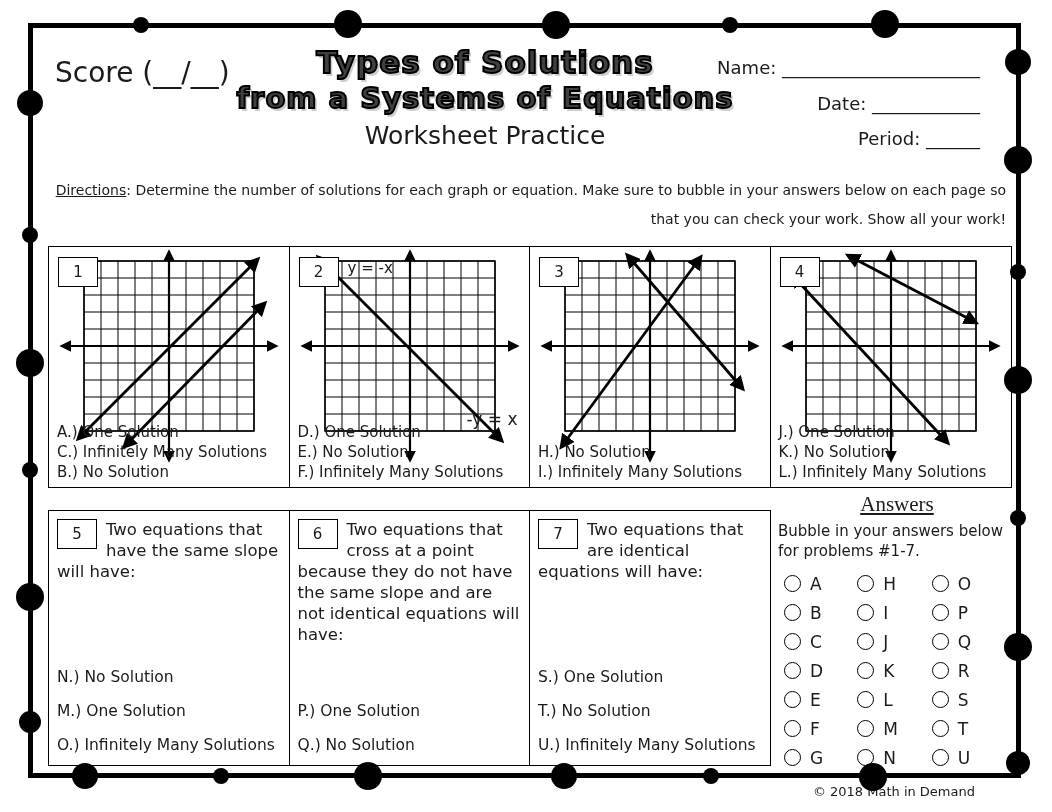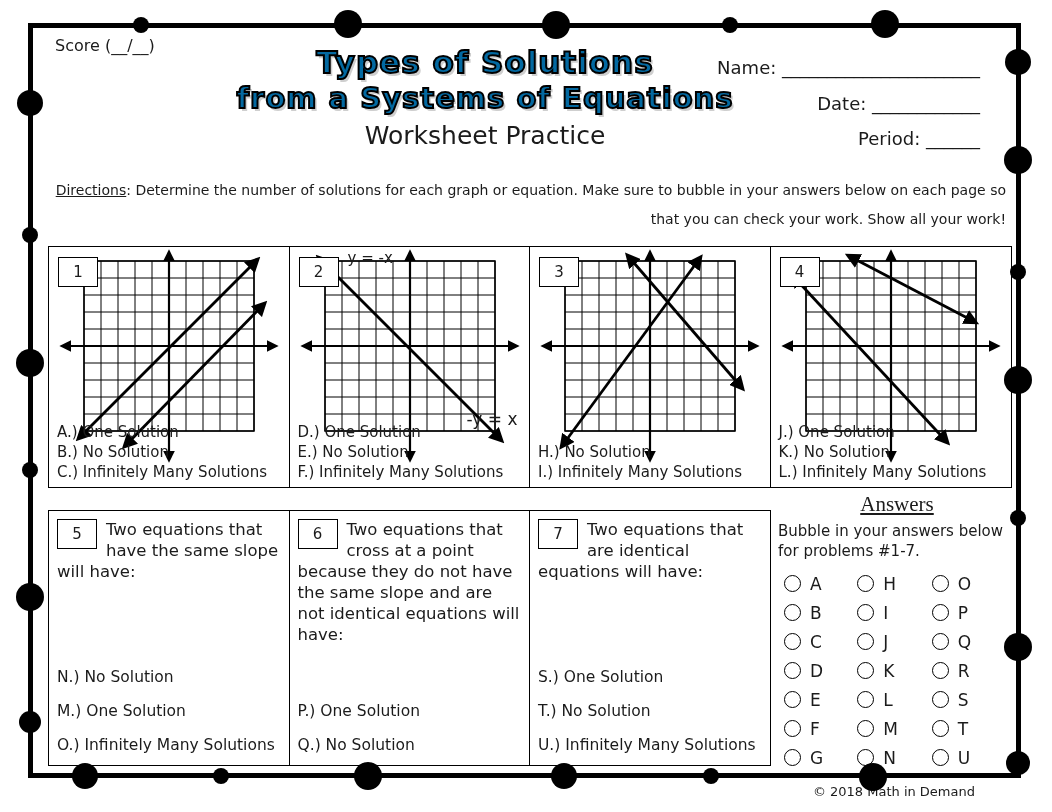--- a/index.html
+++ b/index.html
@@ -8,24 +8,24 @@
     background:#ffffff;color:#1b1b1b;
     font-family:"DejaVu Sans",sans-serif;
   }
   .border-frame{
     position:absolute;left:28px;top:23px;width:993px;height:755px;
     border:5px solid #000;box-sizing:border-box;
   }
   .dot{position:absolute;background:#000;border-radius:50%;transform:translate(-50%,-50%);z-index:5;}
 
   
-  .score{position:absolute;left:55px;top:36px;font-size:16px;}
+  .score{position:absolute;left:55px;top:56px;font-size:28px;}
   .titlewrap{position:absolute;left:225px;top:44px;width:520px;text-align:center;z-index:2;}
   .bubble-title{
-    font-weight:bold;color:#0369a1;letter-spacing:1px;white-space:nowrap;
+    font-weight:bold;color:#404040;letter-spacing:1px;white-space:nowrap;
     -webkit-text-stroke:2px #000;text-shadow:2.5px 2.5px 0 #cfcfcf;
   }
   .t1{font-size:31px;line-height:36px;}
   .t2{font-size:29px;line-height:36px;}
   .subtitle{font-size:25px;margin-top:5px;}
   .hfield{position:absolute;right:72px;font-size:18px;white-space:nowrap;}
   .f-name{top:57px;}
   .f-date{top:93px;}
   .f-period{top:128px;}
 
@@ -48,21 +48,21 @@
     display:flex;align-items:center;justify-content:center;font-size:15px;background:#fff;z-index:3;}
   .numbadge2{float:left;width:38px;height:28px;border:1.5px solid #000;
     display:flex;align-items:center;justify-content:center;font-size:15px;margin:0 9px 10px 0;}
 
   .graph-svg{position:absolute;left:50%;top:1px;transform:translateX(-50%);}
   .gridlines line{stroke:#000;stroke-width:1px;}
   .axis{stroke:#000;stroke-width:2.2px;}
   .pline{stroke:#000;stroke-width:2.8px;}
 
   .opts{position:absolute;left:8px;bottom:5px;font-size:15px;line-height:20px;white-space:nowrap;z-index:2;}
-  .glabel-top{position:absolute;left:58px;top:2px;font-size:15px;z-index:2;}
+  .glabel-top{position:absolute;left:58px;top:12px;font-size:15px;z-index:2;}
   .glabel-bot{position:absolute;right:12px;bottom:58px;font-size:17px;z-index:2;}
 
   .prompt{font-size:16.5px;line-height:21px;}
   .opts2{position:absolute;left:8px;bottom:6px;font-size:15.5px;line-height:20px;white-space:nowrap;}
   .opts2 .opt{margin-bottom:14px;}
   .opts2 .opt:last-child{margin-bottom:4px;}
 
   
   .answers{position:absolute;left:778px;top:492px;width:238px;}
   .answers-title{text-align:center;font-size:21px;text-decoration:underline;font-family:Liberation Serif, serif;}
@@ -132,22 +132,22 @@
           <line x1="33" y1="183" x2="203" y2="183"></line>
         </g>
       <rect x="33" y="13" width="170" height="170" fill="none" stroke="#000" stroke-width="1.5"></rect>
       <line class="axis" x1="12" y1="98" x2="224" y2="98" marker-start="url(#arr)" marker-end="url(#arr)"></line>
       <line class="axis" x1="118" y1="5" x2="118" y2="211" marker-start="url(#arr)" marker-end="url(#arr)"></line>
       <line class="pline" x1="28" y1="190" x2="206" y2="12" marker-start="url(#arr)" marker-end="url(#arr)"></line>
       <line class="pline" x1="74" y1="198" x2="213" y2="56" marker-start="url(#arr)" marker-end="url(#arr)"></line>
     </svg>
     <div class="opts">
       <div class="opt">A.) One Solution</div>
+      <div class="opt">C.) Infinitely Many Solutions</div>
       <div class="opt">B.) No Solution</div>
-      <div class="opt">C.) Infinitely Many Solutions</div>
     </div>
   </div>
 
   <div class="gbox">
     <div class="numbadge">2</div>
     <div class="glabel-top">y = -x</div>
     <svg class="graph-svg" width="236" height="216" viewBox="0 0 236 216">
       <g class="gridlines">
           <line x1="33" y1="13" x2="33" y2="183"></line>
           <line x1="33" y1="13" x2="203" y2="13"></line>

